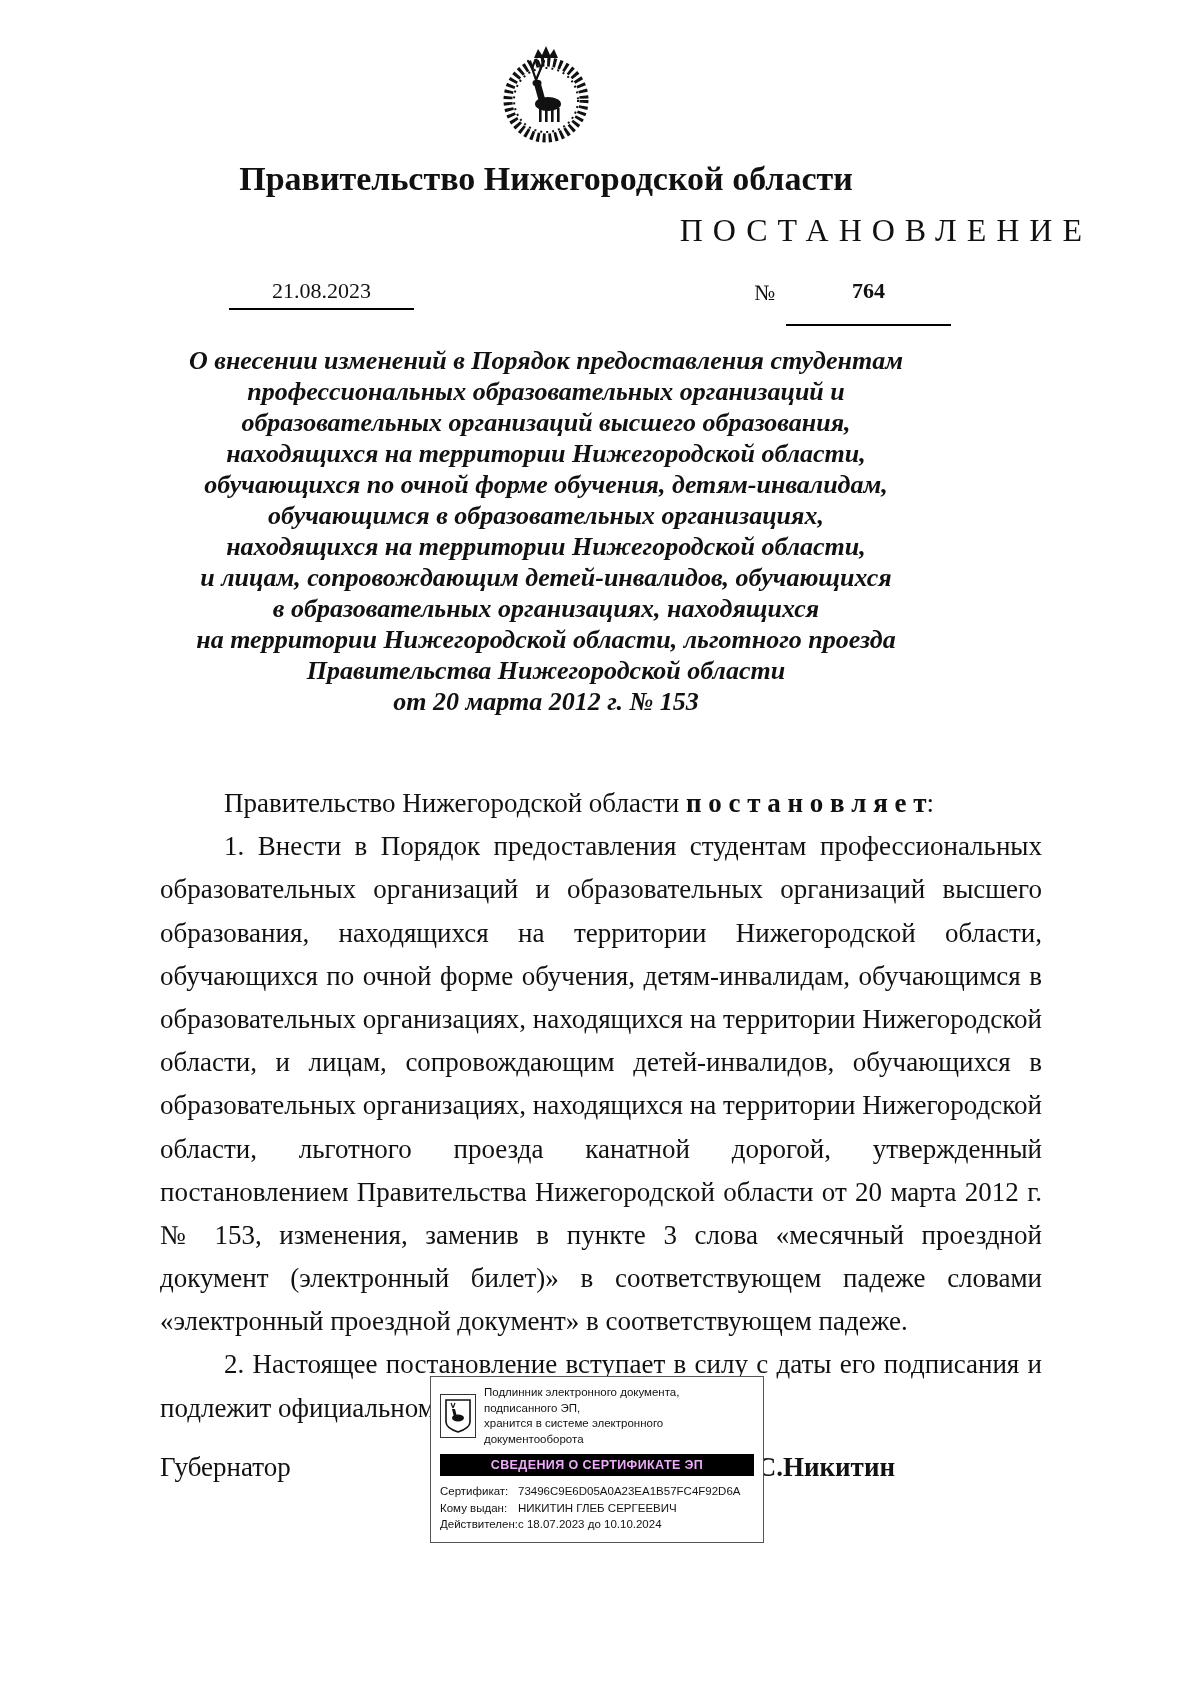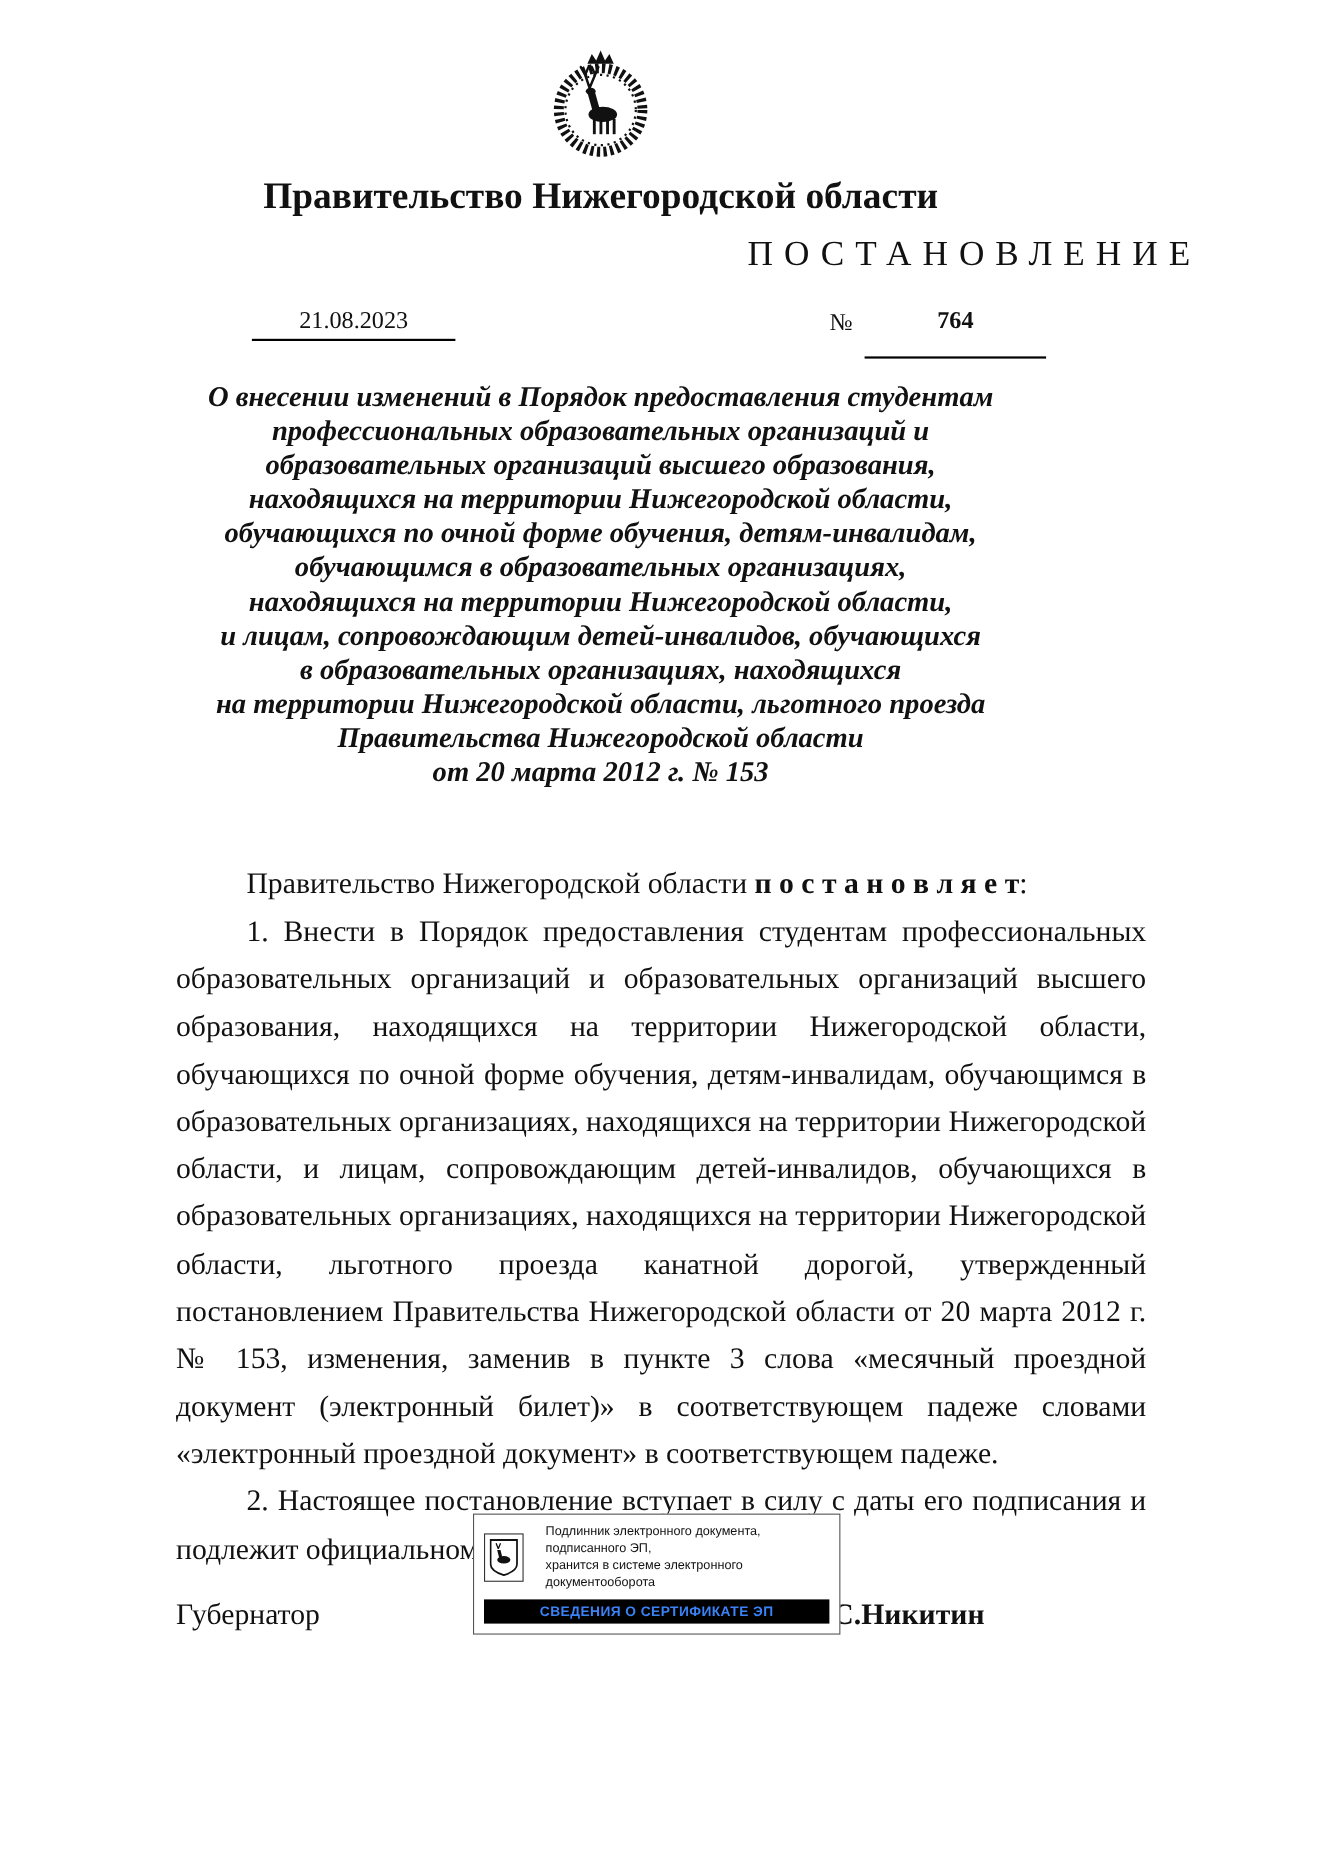--- a/index.html
+++ b/index.html
@@ -45,28 +45,28 @@
   .body-text p { margin:0; text-indent:64px; }
   .intro-bold { font-weight:bold; }
   .sig-left  { position:absolute; left:160px;  top:1452px; font-size:27px; }
   .sig-right { position:absolute; right:197px; top:1452px; font-size:27px;font-weight:bold; }
   .stamp {
     position:absolute; left:430px; top:1376px; width:334px;
     border:1px solid #555; background:#fff;
     font-family:"Liberation Sans", sans-serif;
     padding:8px 9px 9px 9px; box-sizing:border-box;
   }
-  .stamp-top { display:flex; align-items:center; gap:20px; }
+  .stamp-top { display:flex; align-items:center; gap:8px; }
   .stamp-icon {
     flex:0 0 auto; width:34px; height:42px;
     border:1px solid #333; display:flex; align-items:center; justify-content:center;
   }
   .stamp-top-text { font-size:11.5px; line-height:1.35; color:#111; }
   .stamp-bar {
-    margin-top:7px; background:#000; color:#3b82f6;
+    margin-top:7px; background:#000; color:#f0abfc;
     font-size:12.5px; font-weight:bold; text-align:center;
     padding:4px 0; letter-spacing:0.4px;
   }
   .stamp-rows { margin-top:7px; font-size:11.5px; line-height:1.45; color:#111; }
   .stamp-row .lbl { display:inline-block; min-width:78px; }
 </style>
 </head>
 <body>
 
 <div class="page">
@@ -134,15 +134,20 @@
           <polygon points="9,18 7,10 10,10 12,18" fill="#111"></polygon>
           <path d="M8,9 L6,4 M8,9 L10,4" stroke="#111" stroke-width="1.2" fill="none"></path>
         </svg>
       </div>
       <div class="stamp-top-text">
         <div>Подлинник электронного документа, подписанного ЭП,</div>
         <div>хранится в системе электронного документооборота</div>
       </div>
     </div>
     <div class="stamp-bar">СВЕДЕНИЯ О СЕРТИФИКАТЕ ЭП</div>
+    <div class="stamp-rows">
+      <div class="stamp-row"><span class="lbl">Сертификат:</span><span>73496C9E6D05A0A23EA1B57FC4F92D6A</span></div>
+      <div class="stamp-row"><span class="lbl">Кому выдан:</span><span>НИКИТИН ГЛЕБ СЕРГЕЕВИЧ</span></div>
+      <div class="stamp-row"><span class="lbl">Действителен:</span><span>с 18.07.2023 до 10.10.2024</span></div>
+    </div>
   </div>
 
 </div>
 
 </body></html>

